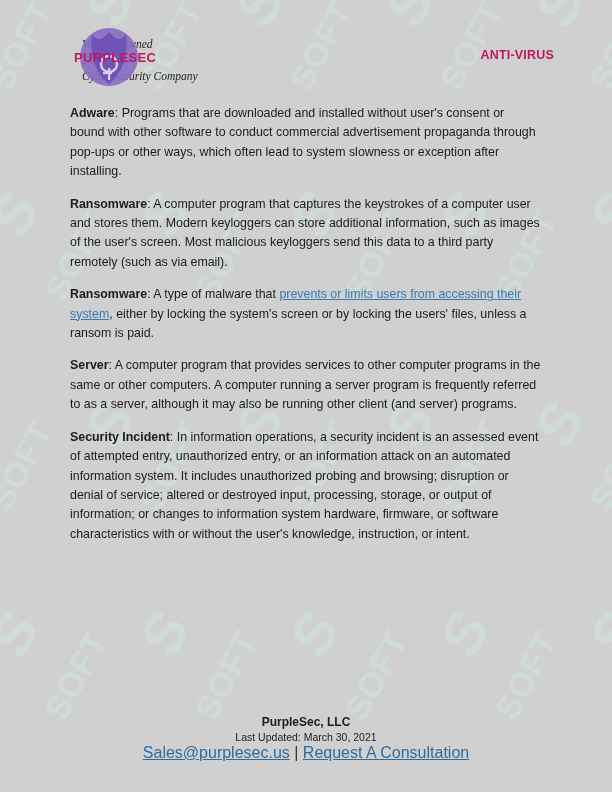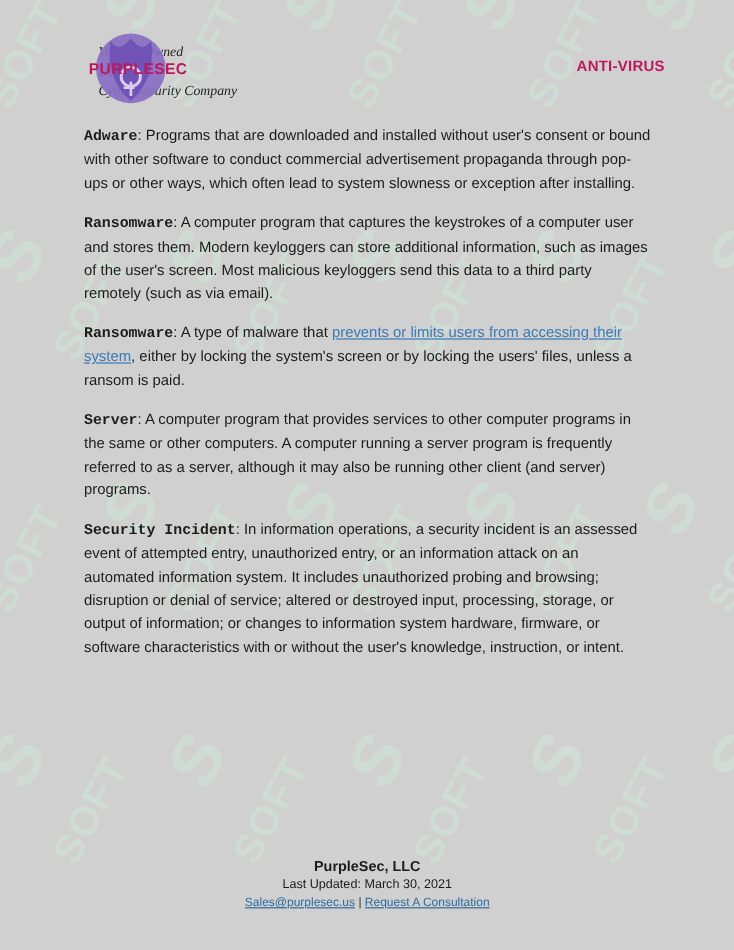--- a/index.html
+++ b/index.html
@@ -138,21 +138,20 @@
   }
   .term-entry {
     font-size: 12.4px;
     line-height: 19.4px;
     margin: 0 0 13px 0;
     color: #1c1c1c;
     text-align: left;
   }
   .term-name {
     font-weight: bold;
-    font-family: Liberation Mono, monospace;
   }
   .inline-link {
     color: #3a7ab5;
     text-decoration: underline;
   }
 
   
   #doc-footer {
     position: absolute;
     left: 0;
@@ -161,21 +160,21 @@
     text-align: center;
     font-size: 10.5px;
     line-height: 15px;
     color: #1c1c1c;
   }
   #footer-company {
     font-weight: bold;
     font-size: 12px;
   }
   #footer-links {
-    font-size: 10px;
+    font-size: 16px;
   }
   .footer-link {
     color: #2e6b9e;
     text-decoration: underline;
   }
   .footer-sep {
     color: #333;
     text-decoration: none;
   }
 </style>

